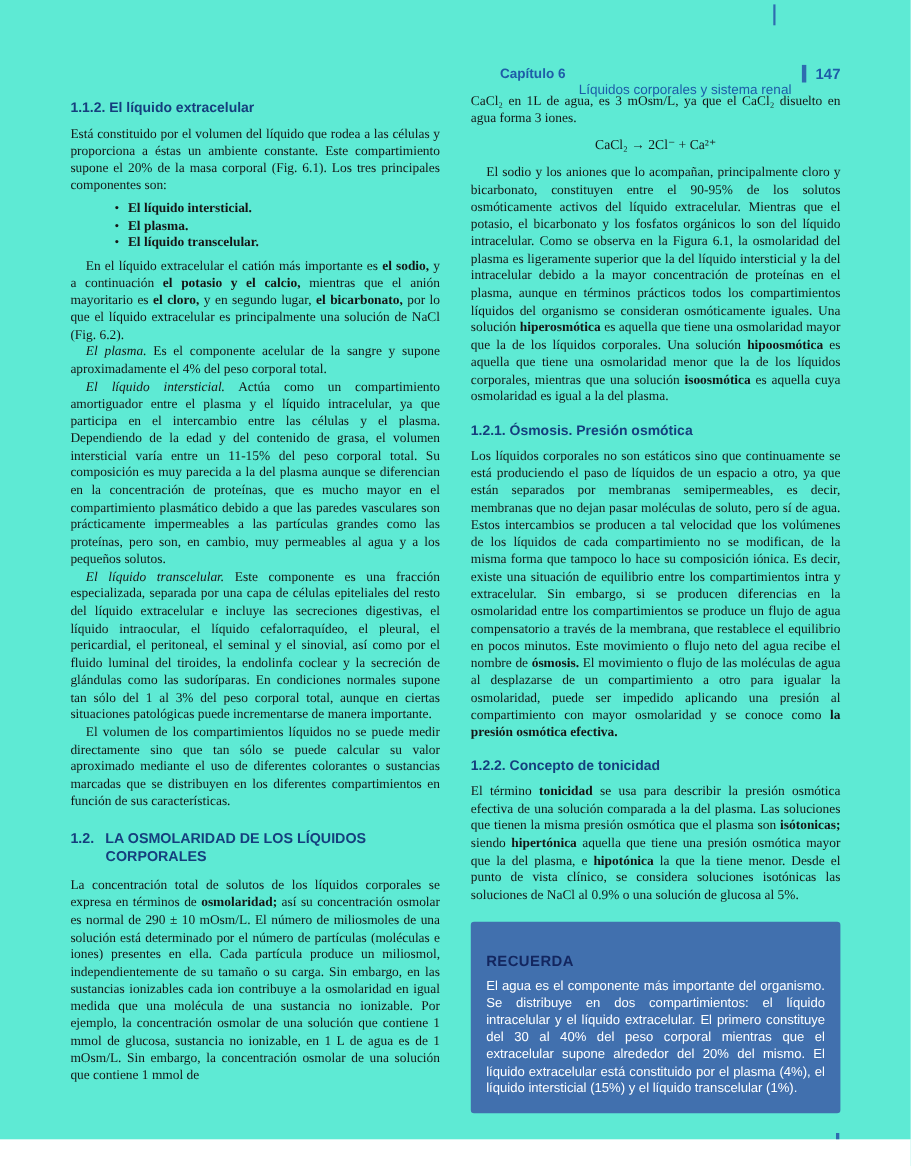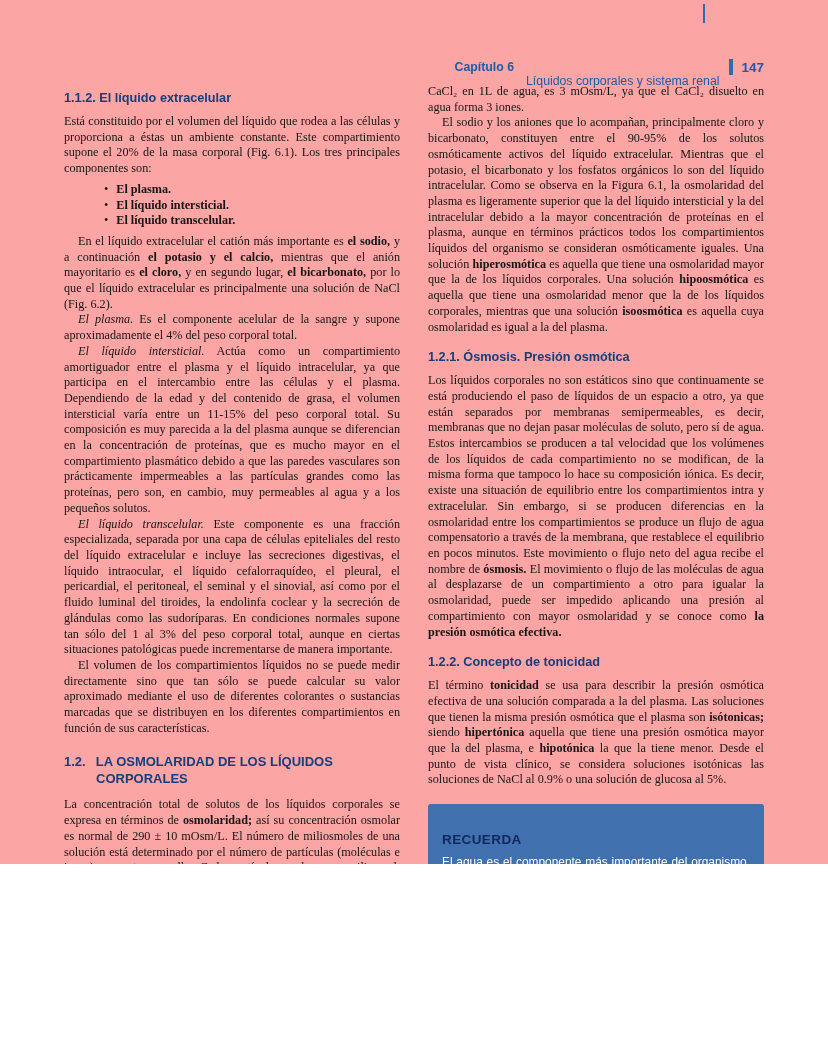--- a/index.html
+++ b/index.html
@@ -1,21 +1,21 @@
 <!DOCTYPE html>
 <html><head>
 <meta charset="utf-8">
 <style>
   * { margin:0; padding:0; box-sizing:border-box; }
   html,body { background:#ffffff; }
   .page {
     position:relative;
-    width:828px; height:864px;
+    width:828px; height:1036px;
     margin:0 auto;
-    background:#fca5a5;
+    background:#5eead4;
     font-family:"Liberation Serif","DejaVu Serif",serif;
     color:#151515;
     overflow:hidden;
   }
   .top-rule {
     position:absolute; left:703px; top:4px;
     width:2px; height:19px; background:#2e6cb0;
   }
   .bottom-rule {
     position:absolute; left:760px; top:1030px;
@@ -99,35 +99,36 @@
     <span class="header-bar"></span>
     <span class="page-num">147</span>
   </div>
 
   <div class="columns">
 
     <div class="col">
       <h3 class="h-sub first">1.1.2. El líquido extracelular</h3>
       <p>Está constituido por el volumen del líquido que rodea a las células y proporciona a éstas un ambiente constante. Este compartimiento supone el 20% de la masa corporal (Fig. 6.1). Los tres principales componentes son:</p>
       <ul class="bullets">
+        <li><span class="dot">•</span><span>El líquido intersticial.</span></li>
         <li><span class="dot">•</span><span>El plasma.</span></li>
-        <li><span class="dot">•</span><span>El líquido intersticial.</span></li>
         <li><span class="dot">•</span><span>El líquido transcelular.</span></li>
       </ul>
       <p class="indent">En el líquido extracelular el catión más importante es <span class="b">el sodio,</span> y a continuación <span class="b">el potasio y el calcio,</span> mientras que el anión mayoritario es <span class="b">el cloro,</span> y en segundo lugar, <span class="b">el bicarbonato,</span> por lo que el líquido extracelular es principalmente una solución de NaCl (Fig. 6.2).</p>
       <p class="indent"><span class="i">El plasma.</span> Es el componente acelular de la sangre y supone aproximadamente el 4% del peso corporal total.</p>
       <p class="indent"><span class="i">El líquido intersticial.</span> Actúa como un compartimiento amortiguador entre el plasma y el líquido intracelular, ya que participa en el intercambio entre las células y el plasma. Dependiendo de la edad y del contenido de grasa, el volumen intersticial varía entre un 11-15% del peso corporal total. Su composición es muy parecida a la del plasma aunque se diferencian en la concentración de proteínas, que es mucho mayor en el compartimiento plasmático debido a que las paredes vasculares son prácticamente impermeables a las partículas grandes como las proteínas, pero son, en cambio, muy permeables al agua y a los pequeños solutos.</p>
       <p class="indent"><span class="i">El líquido transcelular.</span> Este componente es una fracción especializada, separada por una capa de células epiteliales del resto del líquido extracelular e incluye las secreciones digestivas, el líquido intraocular, el líquido cefalorraquídeo, el pleural, el pericardial, el peritoneal, el seminal y el sinovial, así como por el fluido luminal del tiroides, la endolinfa coclear y la secreción de glándulas como las sudoríparas. En condiciones normales supone tan sólo del 1 al 3% del peso corporal total, aunque en ciertas situaciones patológicas puede incrementarse de manera importante.</p>
       <p class="indent">El volumen de los compartimientos líquidos no se puede medir directamente sino que tan sólo se puede calcular su valor aproximado mediante el uso de diferentes colorantes o sustancias marcadas que se distribuyen en los diferentes compartimientos en función de sus características.</p>
       <h2 class="h-major"><span class="hnum">1.2.</span><span>LA OSMOLARIDAD DE LOS LÍQUIDOS CORPORALES</span></h2>
       <p>La concentración total de solutos de los líquidos corporales se expresa en términos de <span class="b">osmolaridad;</span> así su concentración osmolar es normal de 290 ± 10 mOsm/L. El número de miliosmoles de una solución está determinado por el número de partículas (moléculas e iones) presentes en ella. Cada partícula produce un miliosmol, independientemente de su tamaño o su carga. Sin embargo, en las sustancias ionizables cada ion contribuye a la osmolaridad en igual medida que una molécula de una sustancia no ionizable. Por ejemplo, la concentración osmolar de una solución que contiene 1 mmol de glucosa, sustancia no ionizable, en 1 L de agua es de 1 mOsm/L. Sin embargo, la concentración osmolar de una solución que contiene 1 mmol de</p>
     </div>
 
     <div class="col">
       <p>CaCl₂ en 1L de agua, es 3 mOsm/L, ya que el CaCl₂ disuelto en agua forma 3 iones.</p>
+      <div class="equation">CaCl₂ → 2Cl⁻ + Ca²⁺</div>
       <p class="indent">El sodio y los aniones que lo acompañan, principalmente cloro y bicarbonato, constituyen entre el 90-95% de los solutos osmóticamente activos del líquido extracelular. Mientras que el potasio, el bicarbonato y los fosfatos orgánicos lo son del líquido intracelular. Como se observa en la Figura 6.1, la osmolaridad del plasma es ligeramente superior que la del líquido intersticial y la del intracelular debido a la mayor concentración de proteínas en el plasma, aunque en términos prácticos todos los compartimientos líquidos del organismo se consideran osmóticamente iguales. Una solución <span class="b">hiperosmótica</span> es aquella que tiene una osmolaridad mayor que la de los líquidos corporales. Una solución <span class="b">hipoosmótica</span> es aquella que tiene una osmolaridad menor que la de los líquidos corporales, mientras que una solución <span class="b">isoosmótica</span> es aquella cuya osmolaridad es igual a la del plasma.</p>
       <h3 class="h-sub">1.2.1. Ósmosis. Presión osmótica</h3>
       <p>Los líquidos corporales no son estáticos sino que continuamente se está produciendo el paso de líquidos de un espacio a otro, ya que están separados por membranas semipermeables, es decir, membranas que no dejan pasar moléculas de soluto, pero sí de agua. Estos intercambios se producen a tal velocidad que los volúmenes de los líquidos de cada compartimiento no se modifican, de la misma forma que tampoco lo hace su composición iónica. Es decir, existe una situación de equilibrio entre los compartimientos intra y extracelular. Sin embargo, si se producen diferencias en la osmolaridad entre los compartimientos se produce un flujo de agua compensatorio a través de la membrana, que restablece el equilibrio en pocos minutos. Este movimiento o flujo neto del agua recibe el nombre de <span class="b">ósmosis.</span> El movimiento o flujo de las moléculas de agua al desplazarse de un compartimiento a otro para igualar la osmolaridad, puede ser impedido aplicando una presión al compartimiento con mayor osmolaridad y se conoce como <span class="b">la presión osmótica efectiva.</span></p>
       <h3 class="h-sub">1.2.2. Concepto de tonicidad</h3>
       <p>El término <span class="b">tonicidad</span> se usa para describir la presión osmótica efectiva de una solución comparada a la del plasma. Las soluciones que tienen la misma presión osmótica que el plasma son <span class="b">isótonicas;</span> siendo <span class="b">hipertónica</span> aquella que tiene una presión osmótica mayor que la del plasma, e <span class="b">hipotónica</span> la que la tiene menor. Desde el punto de vista clínico, se considera soluciones isotónicas las soluciones de NaCl al 0.9% o una solución de glucosa al 5%.</p>
       <div class="recuerda">
         <div class="recuerda-title">RECUERDA</div>
         <p class="recuerda-body">El agua es el componente más importante del organismo. Se distribuye en dos compartimientos: el líquido intracelular y el líquido extracelular. El primero constituye del 30 al 40% del peso corporal mientras que el extracelular supone alrededor del 20% del mismo. El líquido extracelular está constituido por el plasma (4%), el líquido intersticial (15%) y el líquido transcelular (1%).</p>
       </div>
     </div>

